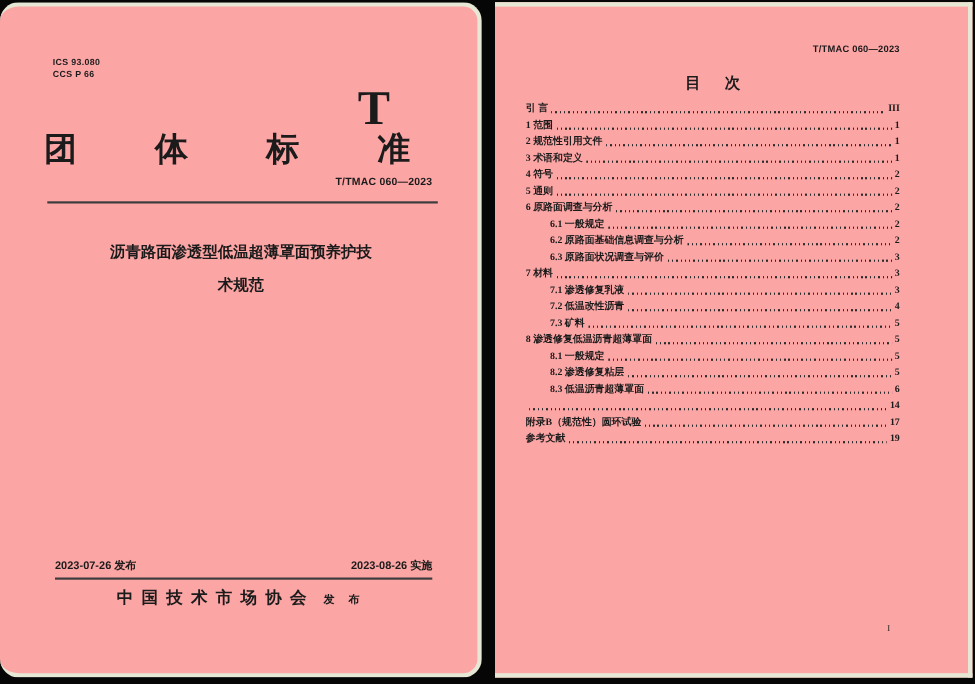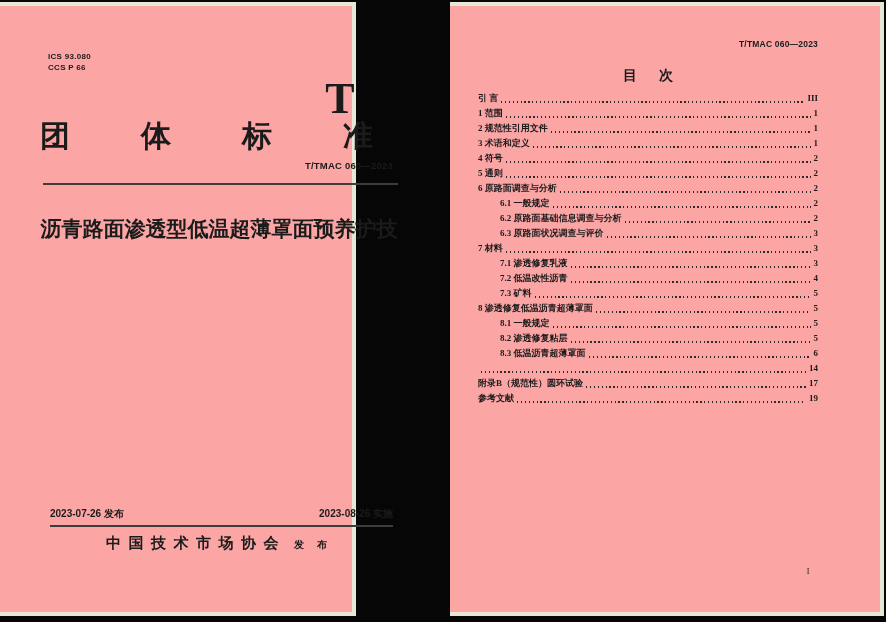--- a/index.html
+++ b/index.html
@@ -13,36 +13,36 @@
   }
   .page{
     position:absolute;
     top:2px;
     height:614px;
     background:#fca5a5;
     border:4px solid #e6e8d5;
     border-left:none;
     box-sizing:border-box;
   }
-  .page-left{left:0;width:356px;}
+  .page-left{left:0;width:438px;border-radius:17px;}
   .page-right{left:450px;width:434px;}
   .abs{position:absolute;}
 
   
   .ics-block{left:48px;top:45px;font-size:8px;font-weight:700;line-height:11px;letter-spacing:0.3px;}
   .logo-t{left:310px;top:70px;width:60px;text-align:center;
           font-family:"Liberation Serif",serif;font-weight:700;font-size:44px;line-height:46px;}
   .std-type{left:40px;top:112px;width:333px;display:flex;justify-content:space-between;
             font-weight:700;font-size:30px;line-height:36px;}
   .std-number{left:193px;top:154px;width:200px;text-align:right;
               font-weight:700;font-size:9.5px;letter-spacing:0.2px;}
   .rule{height:2px;background:#3c3c3c;}
   .rule-top{left:43px;top:177px;width:355px;}
   .title-zh{left:28px;top:208px;width:382px;text-align:center;
-            font-weight:700;font-size:21px;line-height:30px;}
+            font-weight:700;font-size:14px;line-height:30px;}
   .title-en{left:30px;top:274px;width:378px;text-align:center;
             font-family:"Liberation Serif",serif;font-size:10.5px;line-height:13.5px;color:#1f1f1f;}
   .dates-row{left:50px;top:501px;width:343px;display:flex;justify-content:space-between;
              font-weight:700;font-size:10px;}
   .rule-bottom{left:50px;top:519px;width:343px;height:1.8px;}
   .publisher-row{left:28px;top:528px;width:382px;text-align:center;}
   .publisher{font-weight:700;font-size:15px;letter-spacing:7.5px;text-align:right;}
   .publish-label{font-weight:700;font-size:10px;letter-spacing:5px;margin-left:8px;}
 
   
@@ -78,20 +78,21 @@
       <span>标</span>
       <span>准</span>
     </div>
 
   <div class="abs std-number">T/TMAC 060—2023</div>
 
   <div class="abs rule rule-top"></div>
 
   <div class="abs title-zh">
     <div>沥青路面渗透型低温超薄罩面预养护技</div>
+    <div>术规范</div>
   </div>
 
 
   <div class="abs dates-row">
     <span>2023-07-26 发布</span>
     <span>2023-08-26 实施</span>
   </div>
 
   <div class="abs rule rule-bottom"></div>
 

